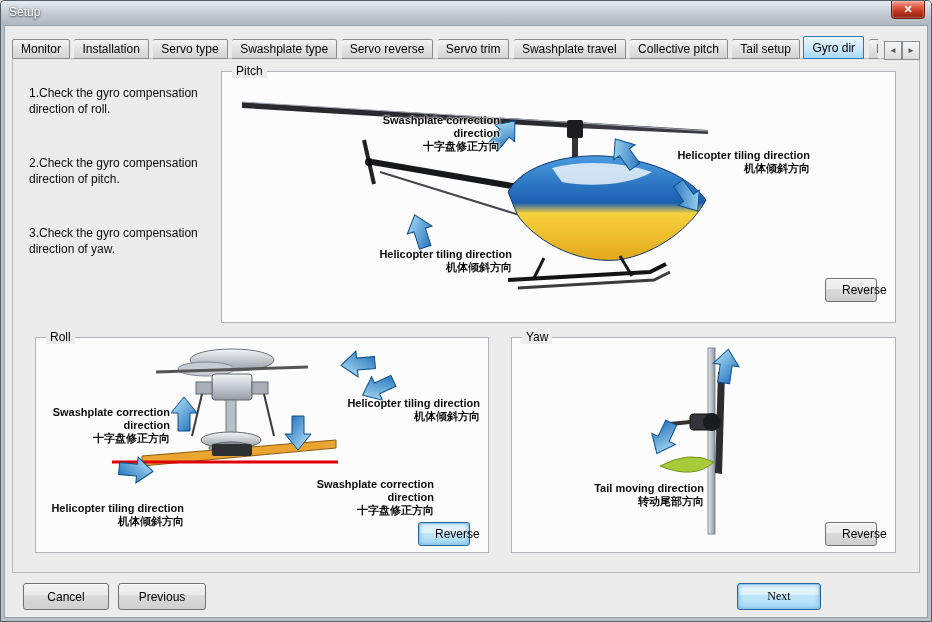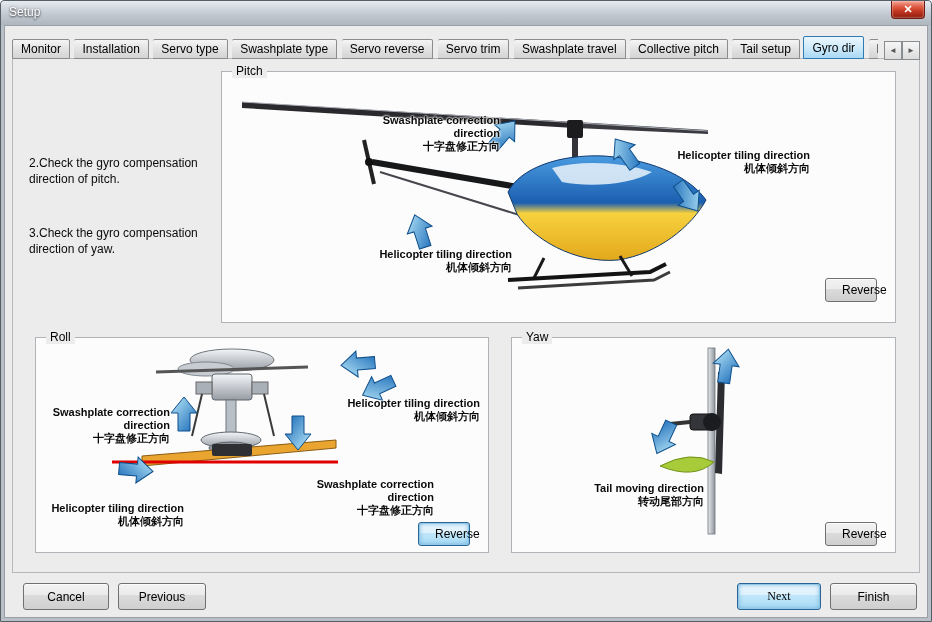--- a/index.html
+++ b/index.html
@@ -129,20 +129,21 @@
         <span class="tab active">Gyro dir</span>
         <span class="tab">Pirouette</span>
       </div>
       <div class="tab-scroll">
         <span class="sbtn">◄</span><span class="sbtn">►</span>
       </div>
     </div>
 
     <div class="content">
 
+      <div class="instruction instr-1">1.Check the gyro compensation direction of roll.</div>
       <div class="instruction instr-2">2.Check the gyro compensation direction of pitch.</div>
       <div class="instruction instr-3">3.Check the gyro compensation direction of yaw.</div>
 
       <div class="groupbox gb-pitch">
         <span class="gtitle">Pitch</span>
         <div class="fig">
           <svg width="673" height="250" viewBox="0 0 673 250">
             <defs>
               <linearGradient id="agP" x1="0" y1="0" x2="1" y2="1">
                 <stop offset="0" stop-color="#bdecfb"></stop>
@@ -314,16 +315,15 @@
           </div>
         </div>
         <button class="btn reverse-btn rv-yaw">Reverse</button>
       </div>
 
     </div>
 
     <button class="btn footer-btn b-cancel">Cancel</button>
     <button class="btn footer-btn b-previous">Previous</button>
     <button class="btn focused footer-btn b-next">Next</button>
-    <button class="btn footer-btn b-finish">Finish</button>
 
   </div>
 </div>
 
 </body></html>

